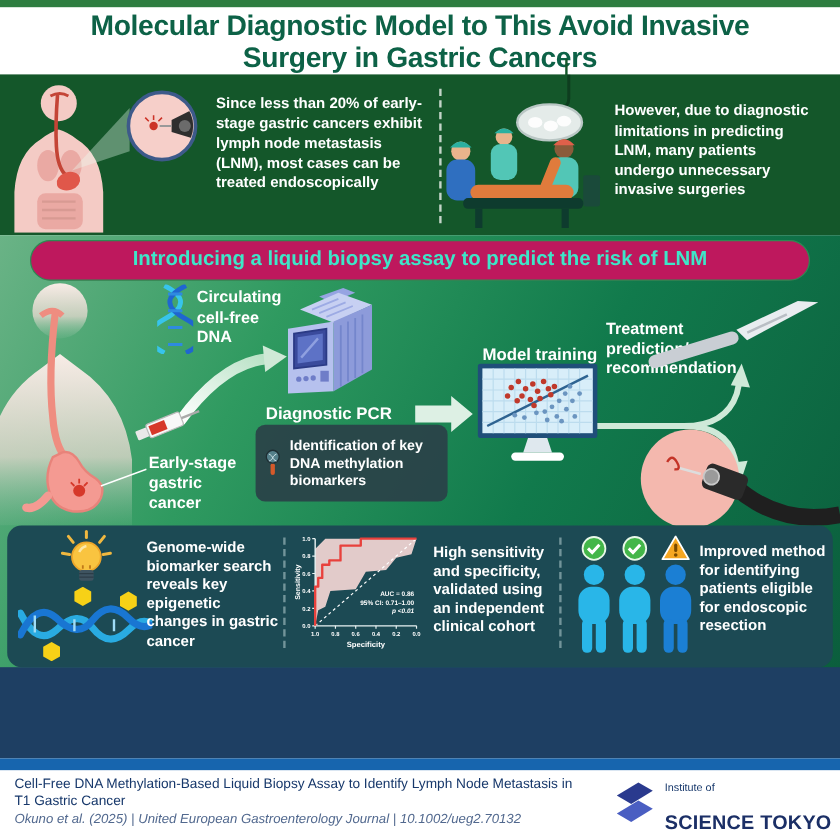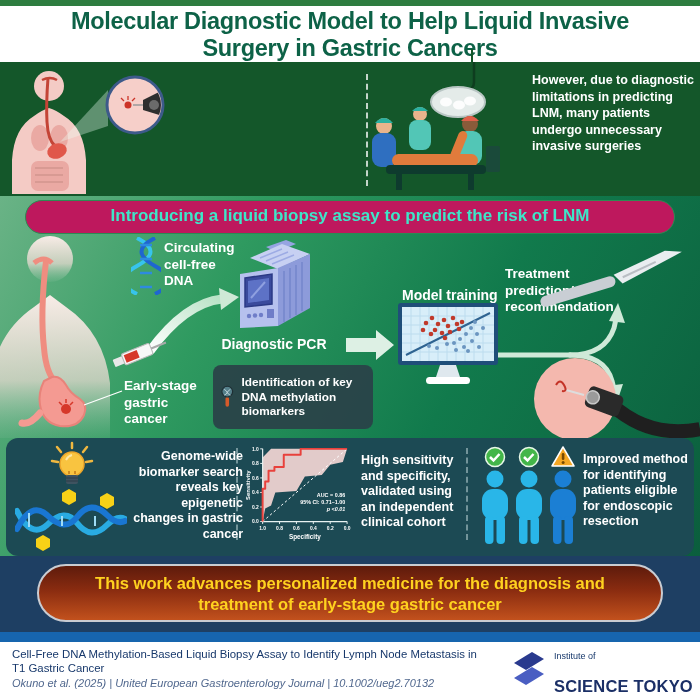--- a/index.html
+++ b/index.html
@@ -9,42 +9,42 @@
   
   .top-strip{left:0;top:0;width:700px;height:6px;background:#2e7d40;}
   .main-title{left:30px;top:8px;width:640px;text-align:center;font-size:23.5px;line-height:27px;
               font-weight:bold;color:#0d6247;letter-spacing:-0.3px;}
   .lamp-pole-top{left:471px;top:49px;width:2px;height:14px;background:#14572a;}
   
   .panels{left:0;top:62px;width:700px;height:134px;background:#14572a;}
   .panel-divider{left:366px;top:74px;height:112px;width:0;border-left:2px dashed rgba(255,255,255,.75);}
   .panel-text{color:#fff;font-weight:bold;font-size:12.5px;line-height:16.5px;}
   .left-text{left:180px;top:78px;width:180px;}
-  .right-text{left:512px;top:72px;width:164px;margin-left:20px;}
+  .right-text{left:512px;top:84px;width:164px;}
   
   .main-bg{left:0;top:196px;width:700px;height:362px;
            background:linear-gradient(118deg,#6ab386 0%,#2f9a60 30%,#117a4c 62%,#0b5e3d 100%);}
   .banner-pill{left:25px;top:200px;width:650px;height:34px;border-radius:17px;background:#be185d;
                border:1.5px solid #2c8a52;box-sizing:border-box;text-align:center;
                font-size:17px;line-height:30px;font-weight:bold;color:#3ee6c8;}
   .wf-label{color:#fff;font-weight:bold;font-size:13.5px;line-height:16.5px;}
   .cfdna-label{left:164px;top:240px;width:80px;}
   .pcr-label{left:218px;top:336px;width:112px;text-align:center;font-size:14px;}
   .cancer-label{left:124px;top:378px;width:82px;}
   .model-label{left:402px;top:287px;width:100px;font-size:14px;}
   .treatment-label{left:505px;top:266px;width:106px;}
-  .ident-box{left:213px;top:365px;width:160px;height:64px;border-radius:8px;
+  .ident-box{left:213px;top:354px;width:160px;height:64px;border-radius:8px;
              background:rgba(42,66,72,.93);display:flex;align-items:center;gap:8px;
              padding:12px 8px;box-sizing:border-box;}
   .ident-text{color:#fff;font-size:11.8px;line-height:14.5px;font-weight:600;}
   
   .tri-card{left:6px;top:438px;width:688px;height:118px;background:#1c4a54;border-radius:12px;}
   .tri-divider{top:448px;height:92px;width:0;border-left:2px dashed rgba(220,240,240,.45);}
   .finding{color:#fff;font-size:12.5px;line-height:15.5px;font-weight:600;}
-  .finding1{left:133px;top:449px;width:110px;text-align:right;}
+  .finding1{left:122px;top:449px;width:110px;}
   .finding2{left:361px;top:453px;width:104px;}
   .finding3{left:583px;top:452px;width:112px;}
   .abbrev{right:8px;top:544px;color:#dff0ef;font-size:9px;}
   
   .navy-band{left:0;top:556px;width:700px;height:76px;background:#1e3f63;}
   .red-pill{left:37px;top:564px;width:626px;height:58px;border-radius:30px;box-sizing:border-box;
             border:2px solid #c9ccd2;background:linear-gradient(180deg,#5e1b0c 0%,#8a2c10 45%,#c2511d 100%);
             text-align:center;padding:7px 28px 0 28px;
             font-size:16.5px;line-height:21px;font-weight:bold;color:#ffd21f;}
   .blue-strip{left:0;top:632px;width:700px;height:10px;background:#1765ae;}
@@ -57,21 +57,21 @@
   .logo-line1{font-size:9px;margin-top:1px;}
   .logo-line2{font-size:16.5px;font-weight:bold;color:#1b2f66;letter-spacing:.2px;margin-top:16px;}
   svg{display:block;}
 </style>
 </head>
 <body>
 
 <div id="stage">
 
   <div class="abs top-strip"></div>
-  <div class="abs main-title">Molecular Diagnostic Model to Help Liquid Invasive Surgery in Gastric Cancers</div>
+  <div class="abs main-title">Molecular Diagnostic Model to This Avoid Invasive Surgery in Gastric Cancers</div>
   <div class="abs lamp-pole-top"></div>
 
   <div class="abs panels"></div>
 
   <svg class="abs" style="left:2px;top:64px;" width="178" height="130" viewBox="0 0 178 130">
     <circle cx="47" cy="22" r="15" fill="#f4cbc5"></circle>
     <path d="M10,130 L10,96 Q12,64 32,52 Q40,46 47,44 Q54,46 62,52 Q82,64 84,96 L84,130 Z" fill="#f4cbc5"></path>
     <ellipse cx="38" cy="74" rx="9" ry="13" fill="#eaa9a3"></ellipse>
     <ellipse cx="57" cy="74" rx="9" ry="13" fill="#eaa9a3"></ellipse>
     <path d="M40,16 Q48,12 55,16" stroke="#c44436" stroke-width="2.5" fill="none"></path>
@@ -110,20 +110,21 @@
     <path d="M103,59 Q112,49 121,59" fill="#e0604a"></path>
     <rect x="100" y="69" width="24" height="34" rx="9" fill="#52c6b6"></rect>
     <rect x="96" y="68" width="9" height="30" rx="4.5" fill="#e07b3c" transform="rotate(22 100 84)"></rect>
     <rect x="34" y="92" width="86" height="13" rx="6.5" fill="#e07b3c"></rect>
     <rect x="28" y="103" width="100" height="9" rx="4" fill="#0e3b2e"></rect>
     <rect x="38" y="112" width="6" height="16" fill="#0e3b2e"></rect>
     <rect x="110" y="112" width="6" height="16" fill="#0e3b2e"></rect>
   </svg>
 
   <div class="abs panel-divider"></div>
+  <div class="abs panel-text left-text">Since less than 20% of early-stage gastric cancers exhibit lymph node metastasis (LNM), most cases can be treated endoscopically</div>
   <div class="abs panel-text right-text">However, due to diagnostic limitations in predicting LNM, many patients undergo unnecessary invasive surgeries</div>
 
   <div class="abs main-bg"></div>
   <div class="abs banner-pill">Introducing a liquid biopsy assay to predict the risk of LNM</div>
 
   <svg class="abs" style="left:0;top:233px;" width="140" height="205" viewBox="0 0 140 205">
     <defs>
       <linearGradient id="fadeG" x1="0" y1="0" x2="0" y2="1">
         <stop offset="0" stop-color="#fdeeea" stop-opacity=".97"></stop>
         <stop offset=".6" stop-color="#f3ded8" stop-opacity=".7"></stop>
@@ -365,21 +366,20 @@
     <g>
       <polygon points="86,1 97,20 75,20" fill="#f6a723" stroke="#fff" stroke-width="1.5" stroke-linejoin="round"></polygon>
       <rect x="84.8" y="7" width="2.6" height="7" rx="1.3" fill="#7a4a00"></rect>
       <circle cx="86.1" cy="16.5" r="1.5" fill="#7a4a00"></circle>
     </g>
   </svg>
   <div class="abs finding finding3">Improved method for identifying patients eligible for endoscopic resection</div>
 
 
   <div class="abs navy-band"></div>
-  <div class="abs red-pill">This work advances personalized medicine for the diagnosis and treatment of early-stage gastric cancer</div>
   <div class="abs blue-strip"></div>
 
   <div class="abs footer"></div>
   <div class="abs paper-title">Cell-Free DNA Methylation-Based Liquid Biopsy Assay to Identify Lymph Node Metastasis in T1 Gastric Cancer</div>
   <div class="abs citation">Okuno et al. (2025) | United European Gastroenterology Journal | 10.1002/ueg2.70132</div>
   <div class="abs logo">
     <svg width="34" height="40" viewBox="0 0 34 40">
       <path d="M2,13 L20,2 L32,9 L14,20 Z" fill="#2a3a8e"></path>
       <path d="M2,28 L20,17 L32,24 L14,35 Z" fill="#4a5ec2"></path>
     </svg>

